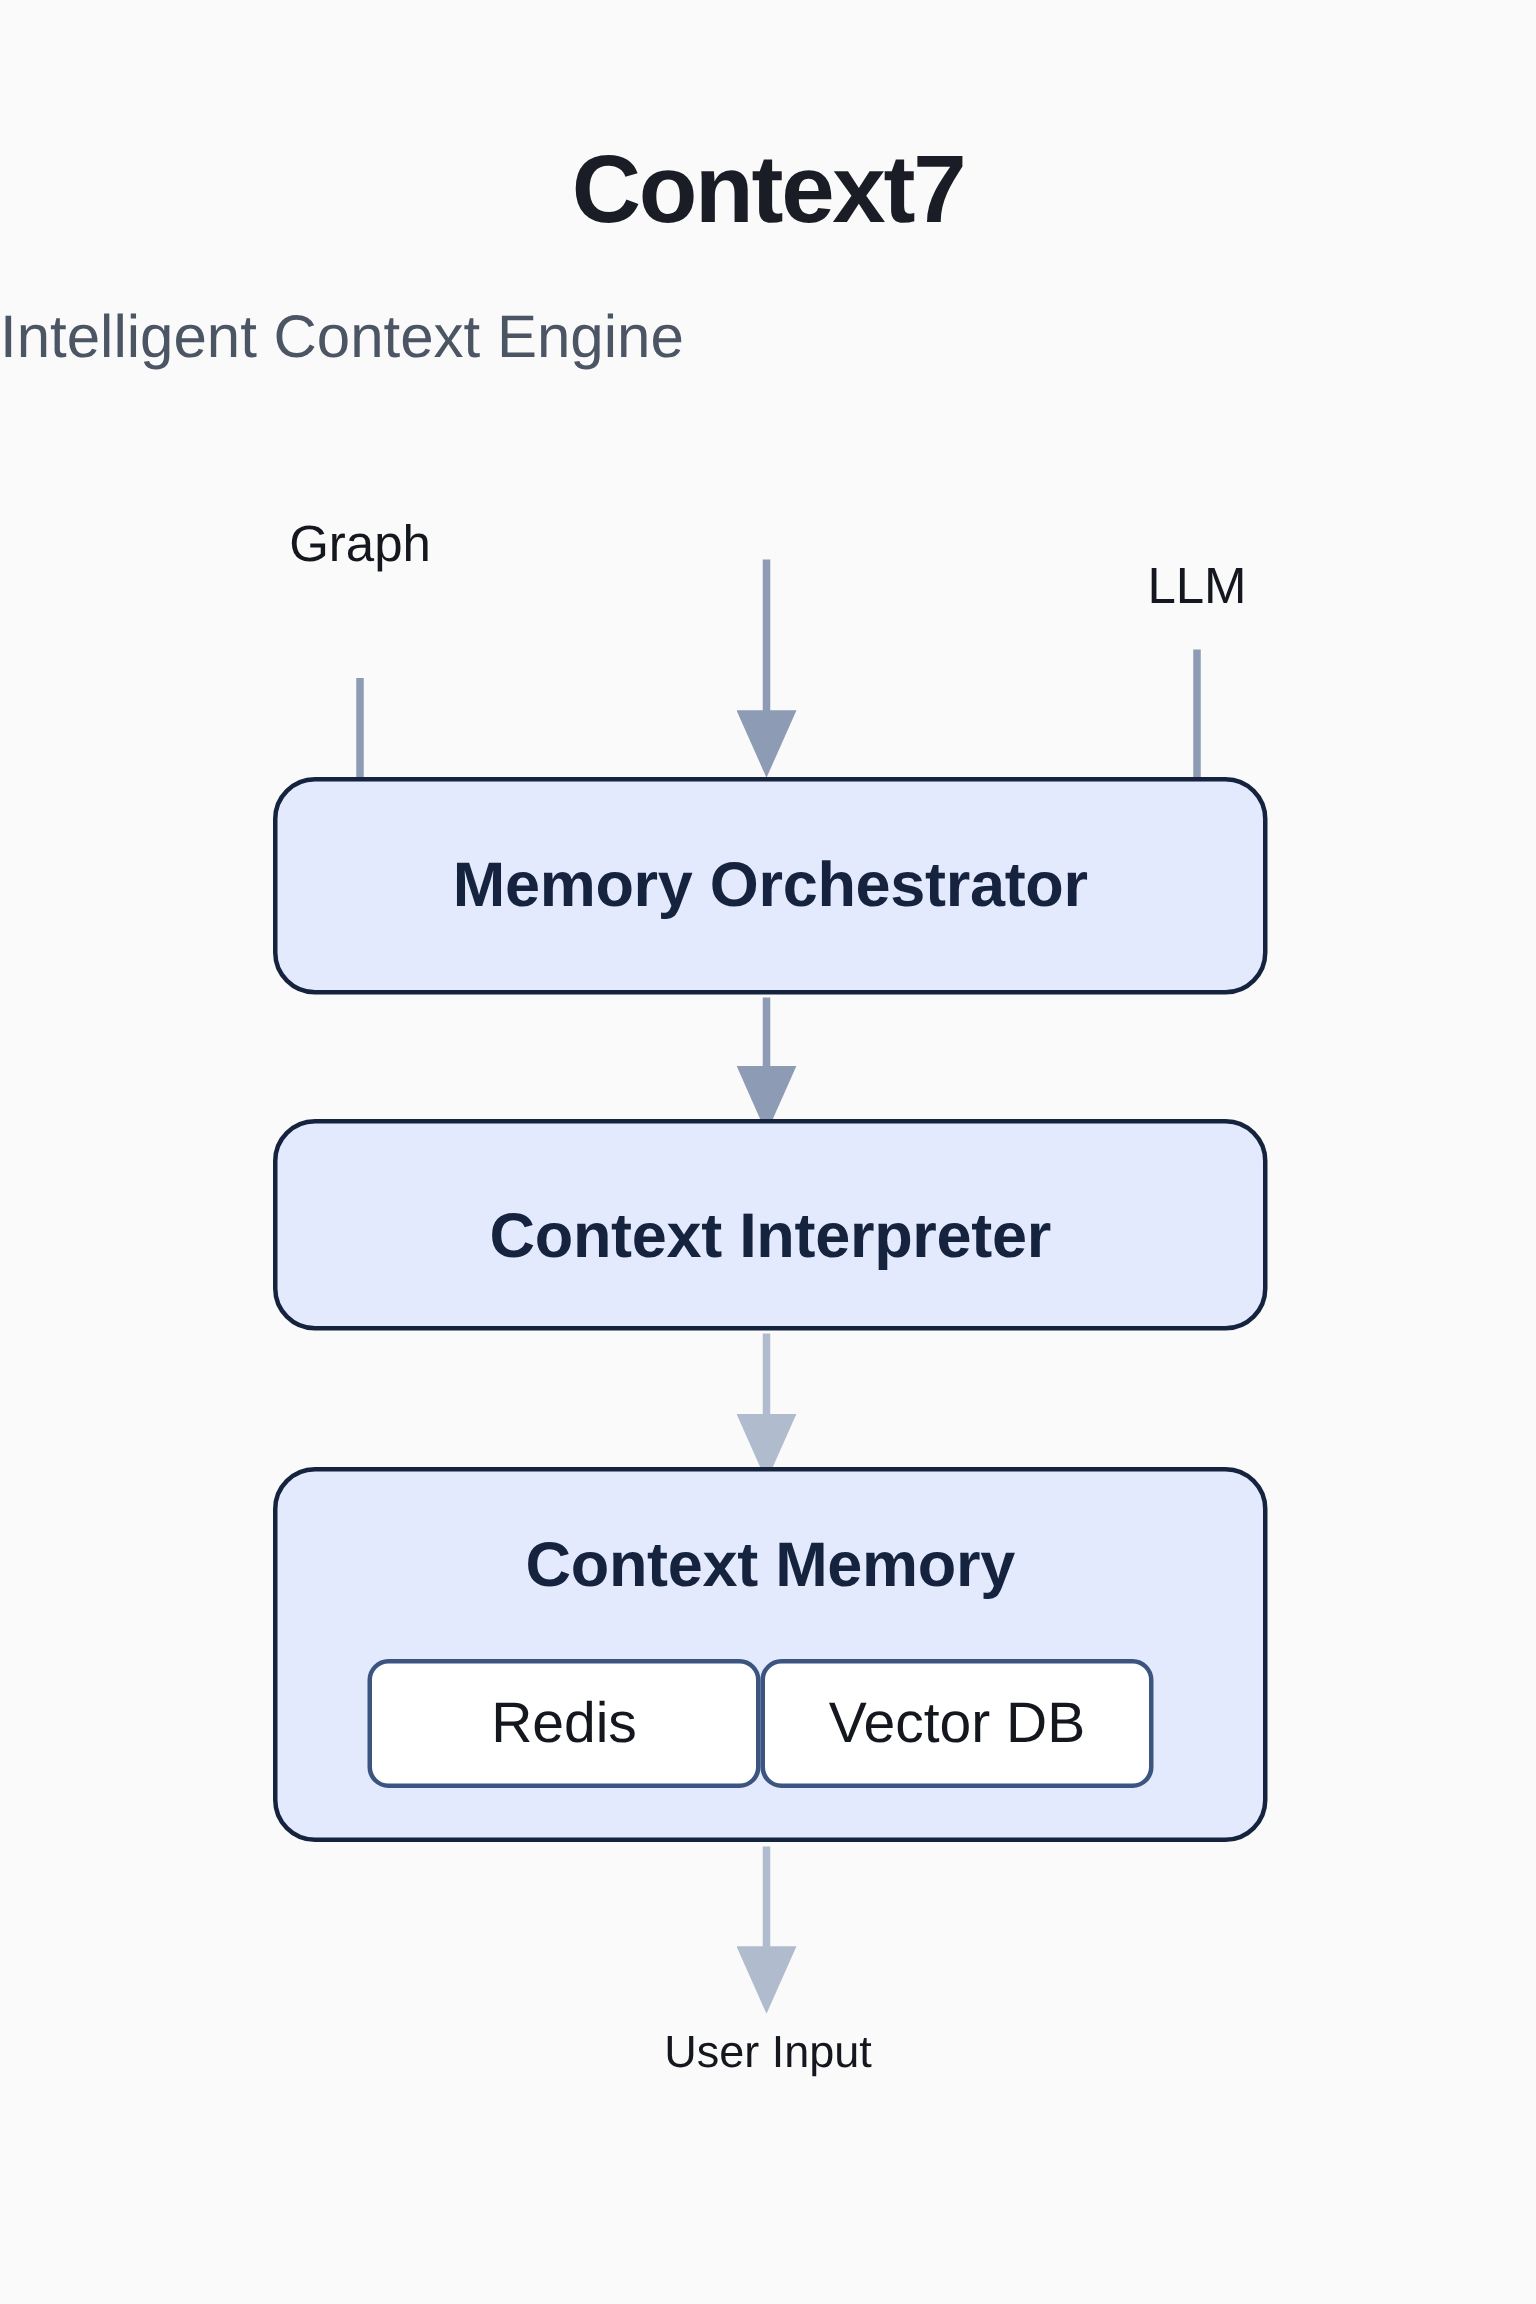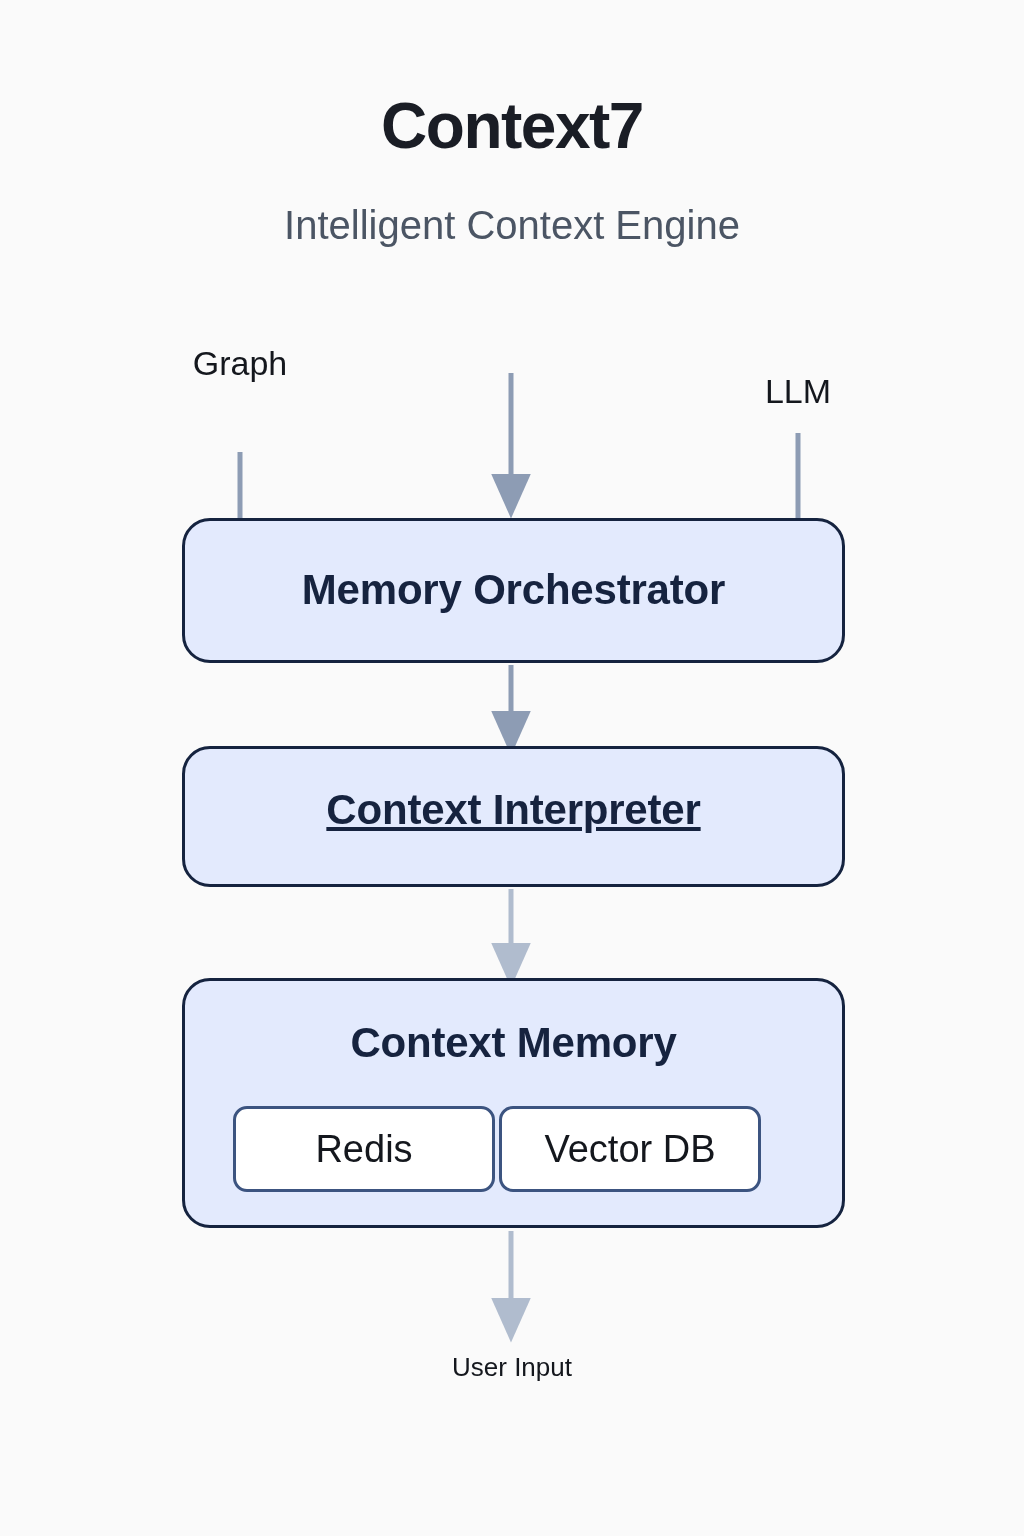--- a/index.html
+++ b/index.html
@@ -32,21 +32,21 @@
     font-weight: 700;
     letter-spacing: -1.5px;
     color: #1a1d25;
     line-height: 1;
   }
   .subtitle {
     position: absolute;
     left: 0;
     top: 205px;
     width: 1024px;
-    text-align: center;
+    text-align: left;
     font-size: 40px;
     font-weight: 400;
     color: #4b5564;
     line-height: 1;
   }
 
   
   .src-label {
     position: absolute;
     text-align: center;
@@ -101,40 +101,38 @@
   }
   #node-orchestrator .node-label {
     margin-top: 48px;
   }
 
   #node-interpreter {
     top: 746px;
     height: 141px;
   }
   #node-interpreter .node-label {
-    margin-top: 40px;
-    text-decoration: underline;
+    margin-top: 54px;
   }
 
   #node-memory {
     top: 978px;
     height: 250px;
   }
   #node-memory .node-label {
     margin-top: 41px;
   }
 
   
   .store-row {
     position: absolute;
-    left: 48px;
+    left: 60px;
     top: 125px;
     width: 528px;
     display: flex;
-    justify-content: space-between;
   }
   .store {
     box-sizing: border-box;
     width: 262px;
     height: 86px;
     background: #ffffff;
     border: 3px solid #3c5480;
     border-radius: 14px;
     display: flex;
     align-items: center;
@@ -147,21 +145,21 @@
     line-height: 1;
   }
 
   
   .out-label {
     position: absolute;
     left: 0;
     top: 1354px;
     width: 1024px;
     text-align: center;
-    font-size: 26px;
+    font-size: 30px;
     font-weight: 400;
     color: #14171d;
     line-height: 1;
   }
 </style>
 </head>
 <body>
 
 <div id="canvas">
 

